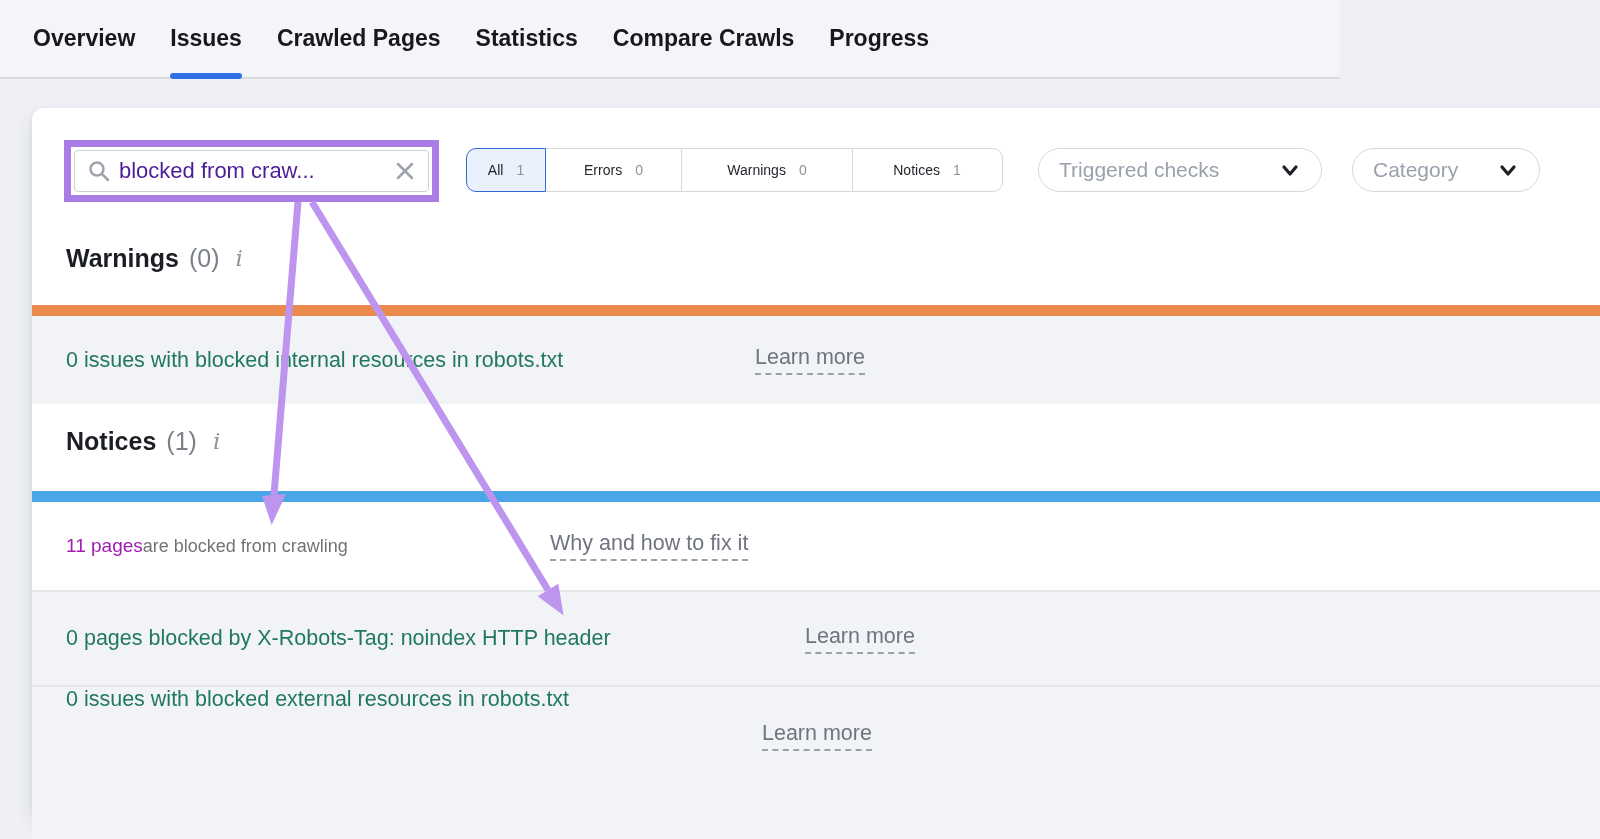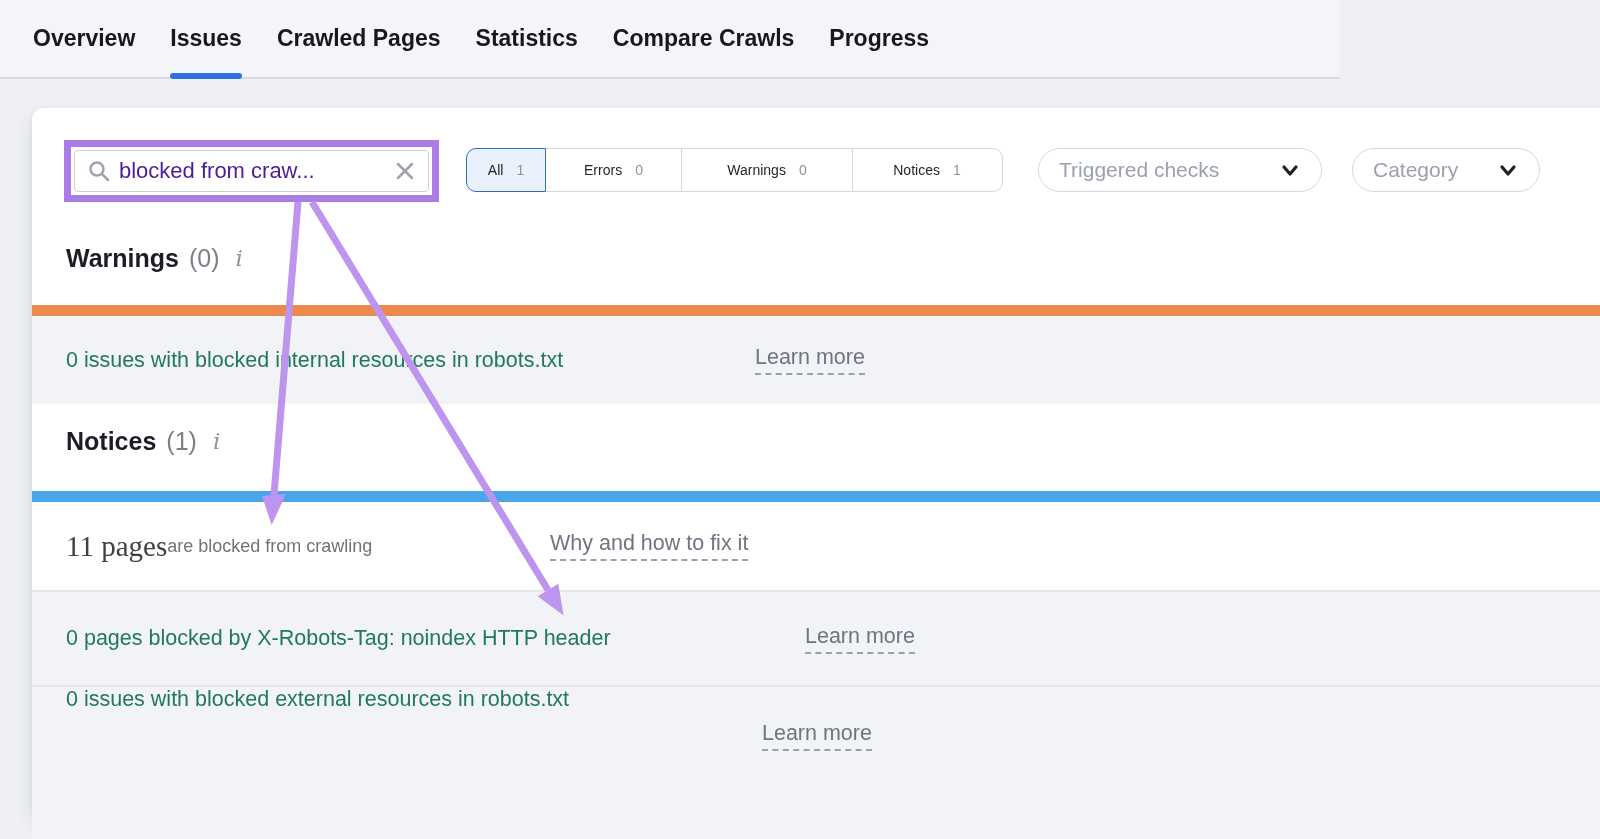--- a/index.html
+++ b/index.html
@@ -96,21 +96,21 @@
     display:flex; align-items:center; padding-left:34px;
   }
   .issue-row.gray { background:#f2f3f7; }
   .row-1 { top:208px; height:88px; }
   .row-2 { top:394px; height:88px; background:#fff; }
   .row-3 { top:482px; height:95px; border-top:2px solid #e4e6eb; }
   .row-4 { top:577px; height:201px; border-top:2px solid #e4e6eb; align-items:flex-start; }
   .row-4 .row-line { display:flex; align-items:flex-start; height:91px; }
   .green { font-size:21.5px; color:#21795c; }
   .dark  { font-size:18px; color:#737373; }
-  .blue-link { font-size:29px; color:#404040; cursor:pointer;font-family:Liberation Serif, serif; }
+  .blue-link { font-size:19px; color:#a21caf; cursor:pointer; }
   .action {
     position:absolute; font-size:21.5px; color:#6f7480; cursor:pointer;
     border-bottom:2px dashed #9aa0aa; padding-bottom:3px; white-space:nowrap;
   }
   .row-1 .action { left:723px; }
   .row-2 .action { left:518px; }
   .row-3 .action { left:773px; }
   .row-4 .action { left:730px; top:34px; }
 
   

